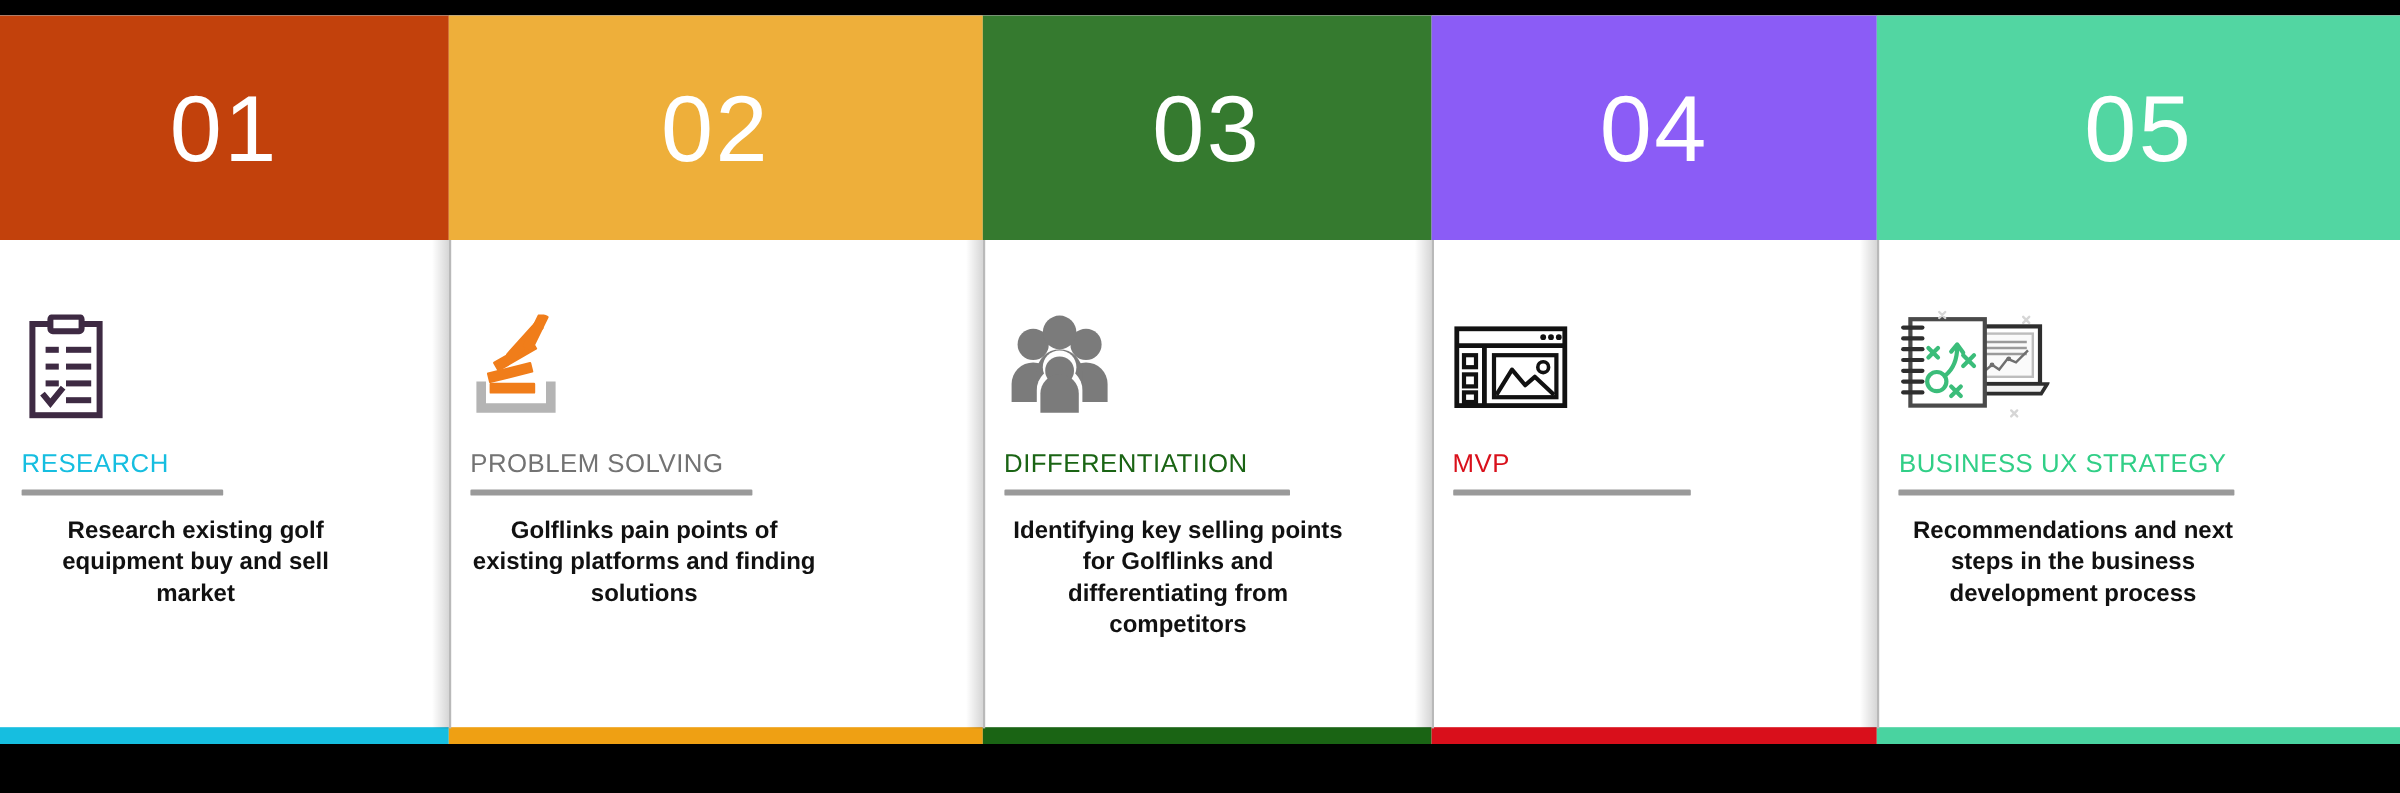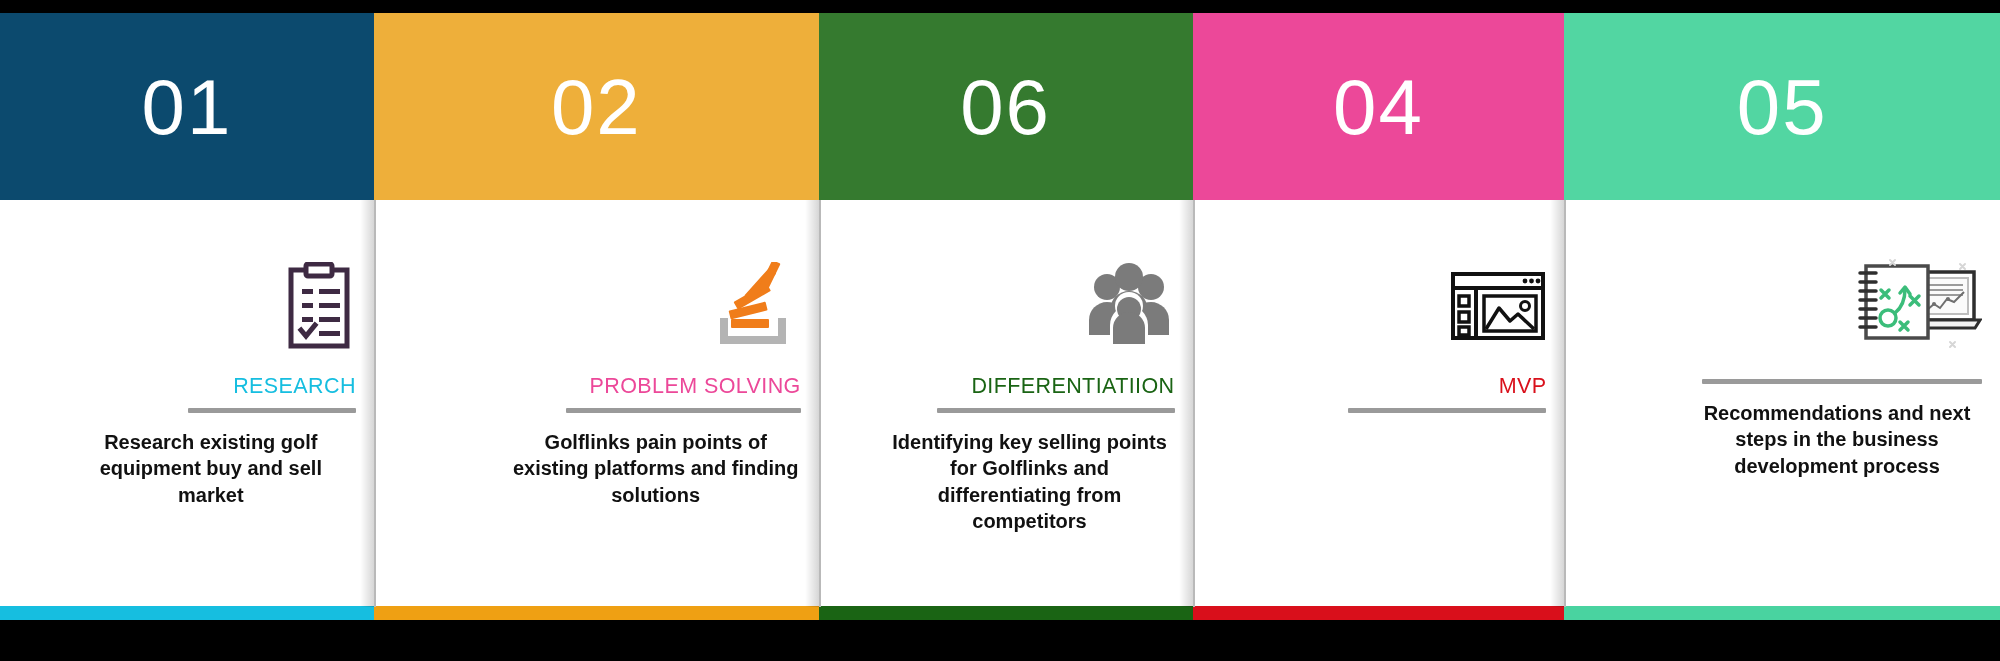--- a/index.html
+++ b/index.html
@@ -79,21 +79,21 @@
     letter-spacing: 2px;
     line-height: 1;
     font-family: "Liberation Sans", sans-serif;
   }
 
   .card-body {
     flex: 1 1 auto;
     background: #ffffff;
     display: flex;
     flex-direction: column;
-    align-items: flex-end;
+    align-items: flex-start;
     padding: 0 18px;
     position: relative;
   }
 
   .icon-wrap {
     height: 128px;
     margin-top: 42px;
     display: flex;
     align-items: center;
     justify-content: center;
@@ -148,21 +148,21 @@
   .rule4 { width: 198px; }
   .rule5 { width: 280px; }
 </style>
 </head>
 <body>
 
 <div id="stage">
   <div id="slide">
 
     <div class="card w1">
-      <div class="card-head" style="background:#0c4a6e;">
+      <div class="card-head" style="background:#c2410c;">
         <span class="card-number">01</span>
       </div>
       <div class="card-body">
         <div class="icon-wrap">
           <svg width="74" height="88" viewBox="0 0 74 88" aria-hidden="true">
             <rect x="9" y="8" width="56" height="76" fill="#ffffff" stroke="#3e2a43" stroke-width="5"></rect>
             <rect x="24" y="2" width="26" height="12" rx="2" fill="#ffffff" stroke="#3e2a43" stroke-width="5"></rect>
             <rect x="20" y="27" width="11" height="5" fill="#3e2a43"></rect>
             <rect x="37" y="27" width="21" height="5" fill="#3e2a43"></rect>
             <rect x="20" y="41" width="11" height="5" fill="#3e2a43"></rect>
@@ -190,30 +190,30 @@
             <g fill="#f07d1a">
               <rect x="16" y="57" width="38" height="9" rx="1"></rect>
               <rect x="14" y="44" width="38" height="9" rx="1" transform="rotate(-14 33 48)"></rect>
               <rect x="18" y="30" width="38" height="9" rx="1" transform="rotate(-30 37 34)"></rect>
               <rect x="26" y="18" width="38" height="9" rx="1" transform="rotate(-48 45 22)"></rect>
               <rect x="38" y="10" width="32" height="9" rx="1" transform="rotate(-64 54 14)"></rect>
             </g>
             <path d="M9 56 v22 h58 v-22" fill="none" stroke="#b4b4b4" stroke-width="8" stroke-linejoin="miter"></path>
           </svg>
         </div>
-        <div class="card-title" style="color:#ec4899;">PROBLEM SOLVING</div>
+        <div class="card-title" style="color:#737373;">PROBLEM SOLVING</div>
         <div class="title-rule rule2"></div>
         <div class="card-desc">Golflinks pain points of existing platforms and finding solutions</div>
       </div>
       <div class="card-foot" style="background:#efa013;"></div>
     </div>
 
     <div class="card w3">
       <div class="card-head" style="background:#357a2f;">
-        <span class="card-number">06</span>
+        <span class="card-number">03</span>
       </div>
       <div class="card-body">
         <div class="icon-wrap">
           <svg width="92" height="88" viewBox="0 0 92 88" aria-hidden="true">
             <g fill="#7b7b7b">
               <circle cx="24" cy="25" r="13"></circle>
               <path d="M6 73 v-15 a18 18 0 0 1 36 0 v15 z"></path>
               <circle cx="68" cy="25" r="13"></circle>
               <path d="M50 73 v-15 a18 18 0 0 1 36 0 v15 z"></path>
               <circle cx="46" cy="15" r="14"></circle>
@@ -230,21 +230,21 @@
           </svg>
         </div>
         <div class="card-title" style="color:#1a6414;">DIFFERENTIATIION</div>
         <div class="title-rule rule3"></div>
         <div class="card-desc">Identifying key selling points for Golflinks and differentiating from competitors</div>
       </div>
       <div class="card-foot" style="background:#1a6414;"></div>
     </div>
 
     <div class="card w4">
-      <div class="card-head" style="background:#ec4899;">
+      <div class="card-head" style="background:#8b5cf6;">
         <span class="card-number">04</span>
       </div>
       <div class="card-body">
         <div class="icon-wrap">
           <svg width="96" height="70" viewBox="0 0 96 70" aria-hidden="true">
             <rect x="3" y="3" width="90" height="64" fill="#ffffff" stroke="#111111" stroke-width="4"></rect>
             <line x1="3" y1="17" x2="93" y2="17" stroke="#111111" stroke-width="4"></line>
             <circle cx="75" cy="10" r="2.4" fill="#111111"></circle>
             <circle cx="81.5" cy="10" r="2.4" fill="#111111"></circle>
             <circle cx="88" cy="10" r="2.4" fill="#111111"></circle>
@@ -302,20 +302,21 @@
               <path d="M54 38 l9 9 M63 38 l-9 9"></path>
               <path d="M44 64 l8 8 M52 64 l-8 8"></path>
             </g>
             <g stroke="#d6d6d6" stroke-width="2" stroke-linecap="round">
               <path d="M34 2 l5 5 M39 2 l-5 5"></path>
               <path d="M104 6 l5 5 M109 6 l-5 5"></path>
               <path d="M94 84 l5 5 M99 84 l-5 5"></path>
             </g>
           </svg>
         </div>
+        <div class="card-title" style="color:#31cf87;">BUSINESS UX STRATEGY</div>
         <div class="title-rule rule5"></div>
         <div class="card-desc">Recommendations and next steps in the business development process</div>
       </div>
       <div class="card-foot" style="background:#49d3a0;"></div>
     </div>
 
   </div>
 </div>
 
 </body></html>

